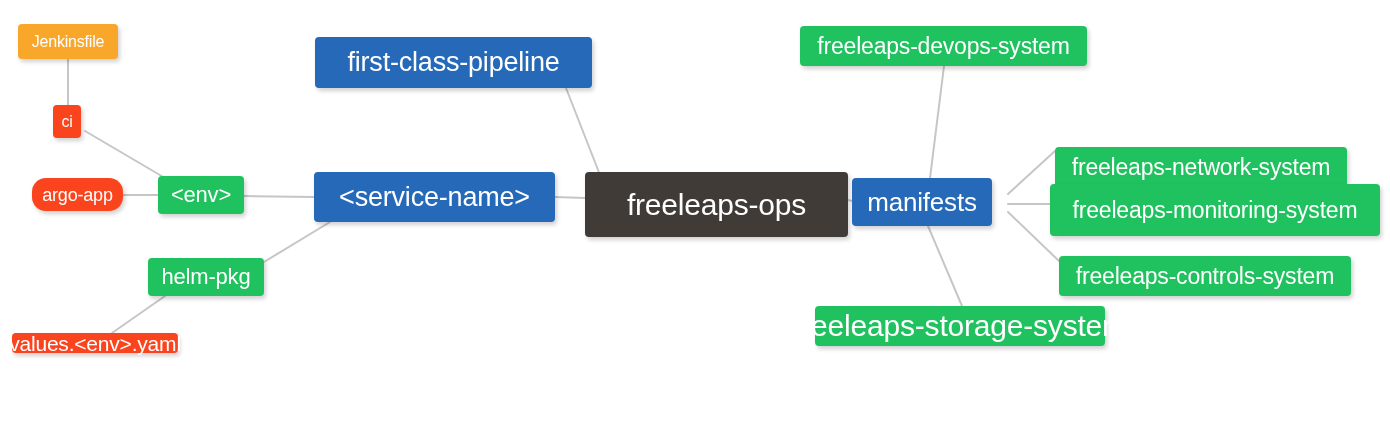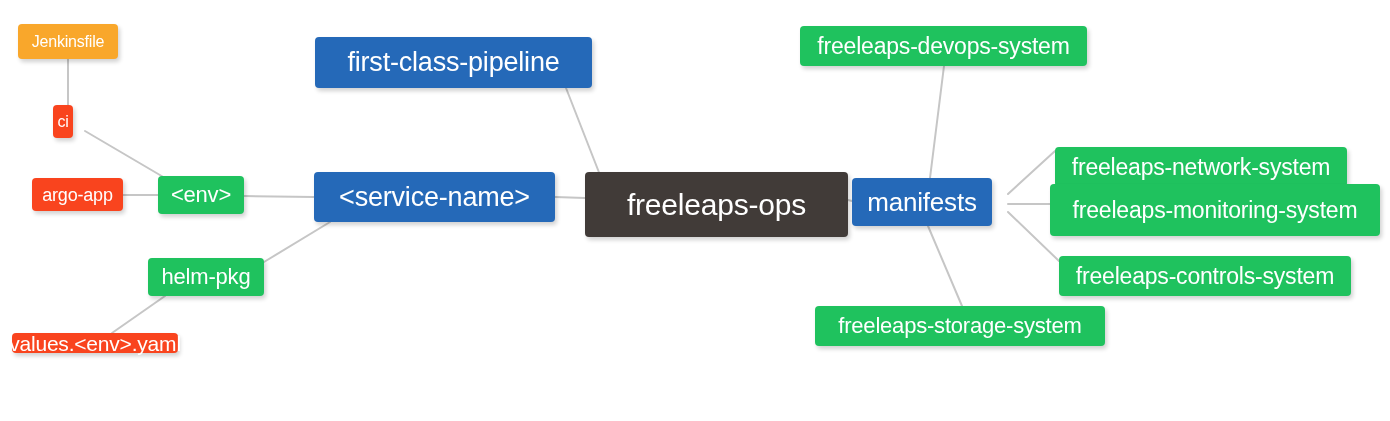--- a/index.html
+++ b/index.html
@@ -75,41 +75,41 @@
       </div>
       <div class="node" style="left: 852px; top: 178px; width: 140px; height: 48px; background: rgb(37, 105, 184); font-size: 26px;">
         <span class="node-label">manifests</span>
       </div>
       <div class="node" style="left: 158px; top: 176px; width: 86px; height: 38px; background: rgb(31, 194, 94); font-size: 22px;">
         <span class="node-label">&lt;env&gt;</span>
       </div>
       <div class="node" style="left: 148px; top: 258px; width: 116px; height: 38px; background: rgb(31, 194, 94); font-size: 22px;">
         <span class="node-label">helm-pkg</span>
       </div>
-      <div class="node" style="left: 53px; top: 105px; width: 20px; height: 33px; background: rgb(249, 68, 30); font-size: 16px;">
+      <div class="node" style="left: 53px; top: 105px; width: 28px; height: 33px; background: rgb(249, 68, 30); font-size: 16px;">
         <span class="node-label">ci</span>
       </div>
-      <div class="node" style="left: 32px; top: 178px; width: 91px; height: 33px; background: rgb(249, 68, 30); font-size: 18px;">
+      <div class="node" style="left: 32px; top: 178px; width: 91px; height: 33px; background: rgb(249, 68, 30); font-size: 18px; border-radius: 14px;">
         <span class="node-label">argo-app</span>
       </div>
       <div class="node" style="left: 12px; top: 333px; width: 166px; height: 20px; background: rgb(249, 68, 30); font-size: 21px;">
         <span class="node-label">values.&lt;env&gt;.yaml</span>
       </div>
       <div class="node" style="left: 18px; top: 24px; width: 100px; height: 35px; background: rgb(249, 167, 43); font-size: 16px;">
         <span class="node-label">Jenkinsfile</span>
       </div>
       <div class="node" style="left: 800px; top: 26px; width: 287px; height: 40px; background: rgb(31, 194, 94); font-size: 23px;">
         <span class="node-label">freeleaps-devops-system</span>
       </div>
       <div class="node" style="left: 1055px; top: 111px; width: 292px; height: 40px; background: rgb(31, 194, 94); font-size: 23px; margin-top: 36px;">
         <span class="node-label">freeleaps-network-system</span>
       </div>
       <div class="node" style="left: 1050px; top: 184px; width: 330px; height: 52px; background: rgb(31, 194, 94); font-size: 23px;">
         <span class="node-label">freeleaps-monitoring-system</span>
       </div>
       <div class="node" style="left: 1059px; top: 256px; width: 292px; height: 40px; background: rgb(31, 194, 94); font-size: 23px; align-items: center;">
         <span class="node-label">freeleaps-controls-system</span>
       </div>
-      <div class="node" style="left: 815px; top: 306px; width: 290px; height: 40px; background: rgb(31, 194, 94); font-size: 22px;">
+      <div class="node" style="left: 815px; top: 306px; width: 290px; height: 40px; background: rgb(31, 194, 94); font-size: 30px;">
         <span class="node-label">freeleaps-storage-system</span>
       </div>
     </div>
 </div>
 
 </body></html>

